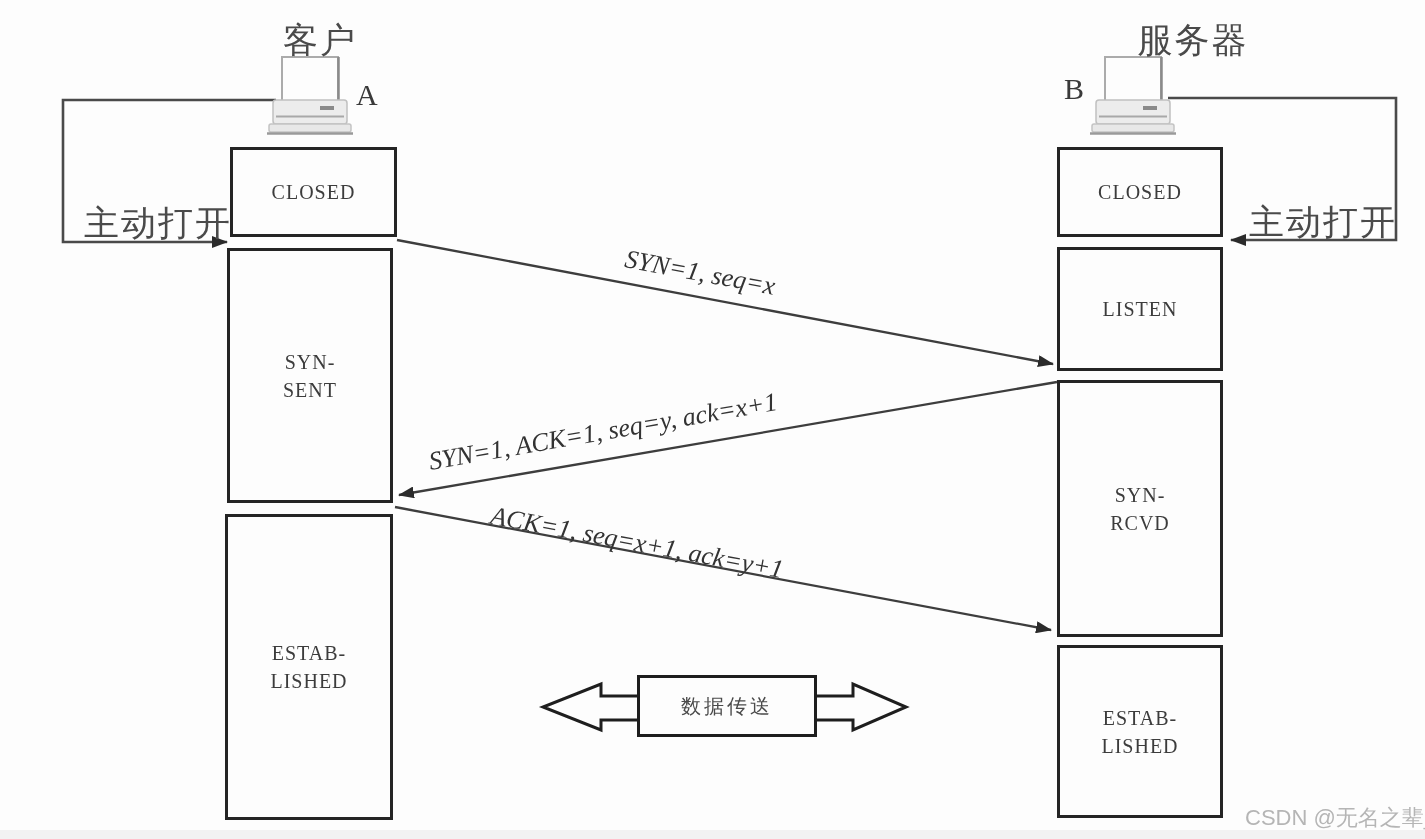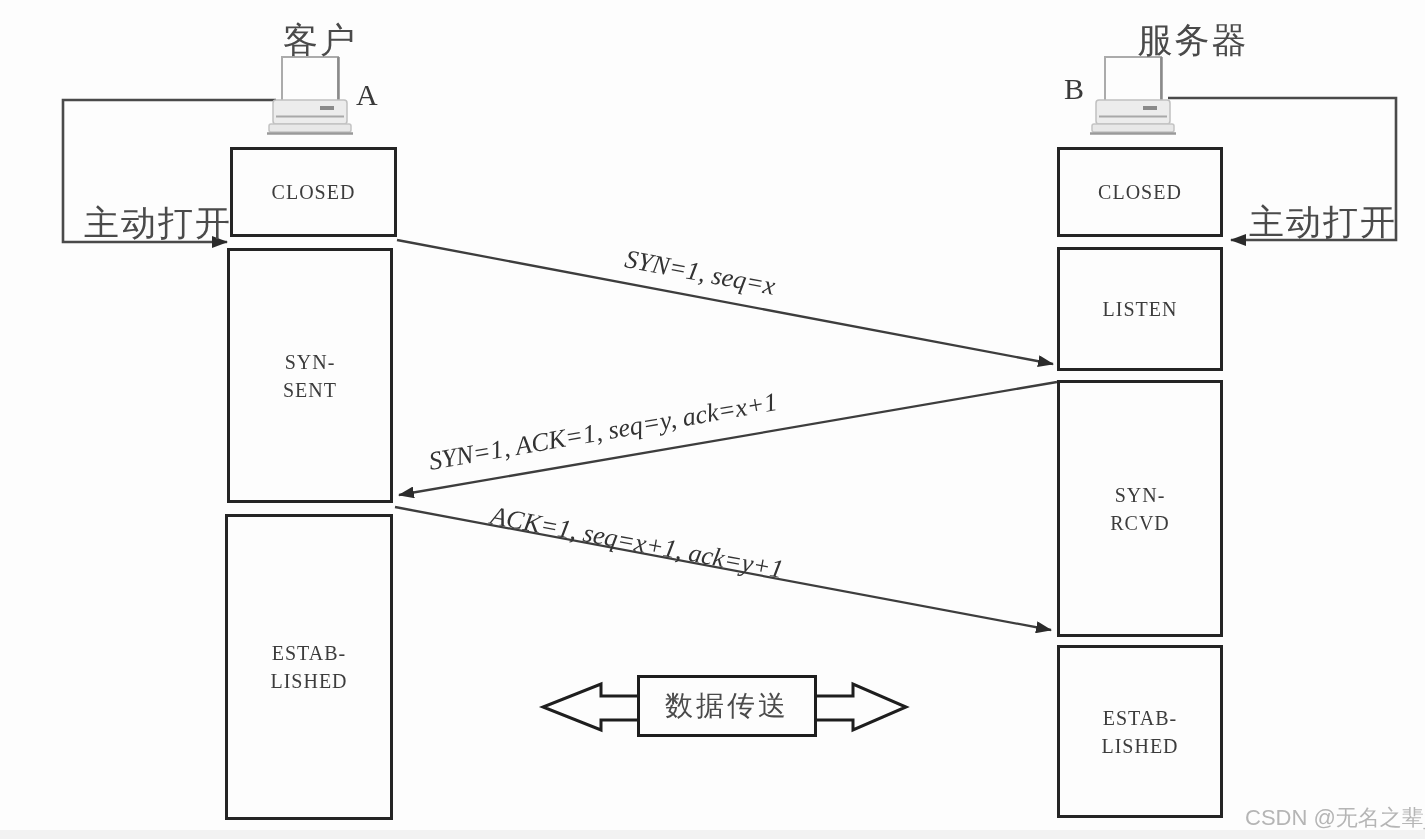--- a/index.html
+++ b/index.html
@@ -49,21 +49,21 @@
     transform-origin:center center;
   }
   .data-box{
     position:absolute;
     left:637px;top:675px;
     width:180px;height:62px;
     box-sizing:border-box;
     border:3px solid #1e1e1e;
     background:#fdfdfd;
     display:flex;align-items:center;justify-content:center;
-    font-size:28px;
+    font-size:20px;
     letter-spacing:3px;
     color:#4a4a4a;
   }
   .watermark{
     position:absolute;
     left:1245px;top:803px;
     font-family:"Liberation Sans","DejaVu Sans",sans-serif;
     font-size:22px;
     color:#b5b5b5;
     white-space:nowrap;

